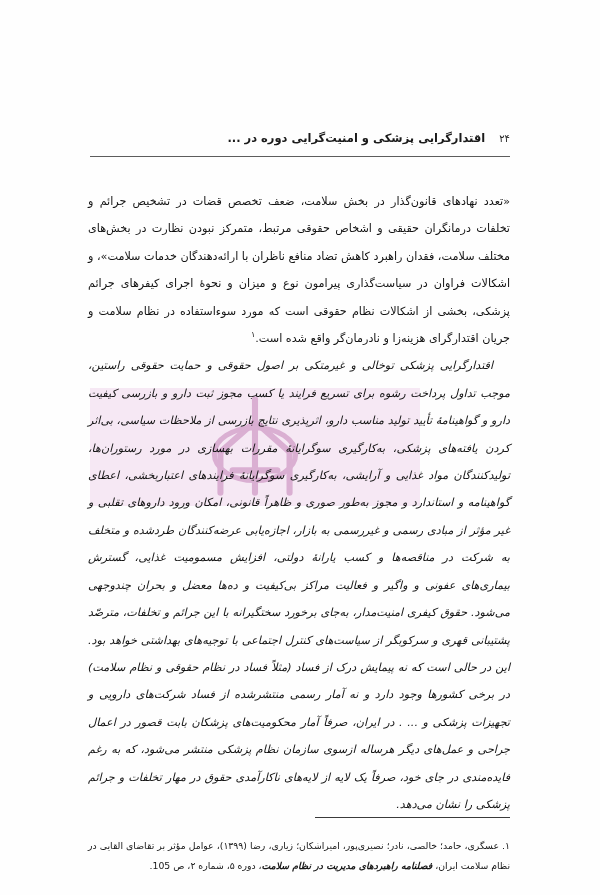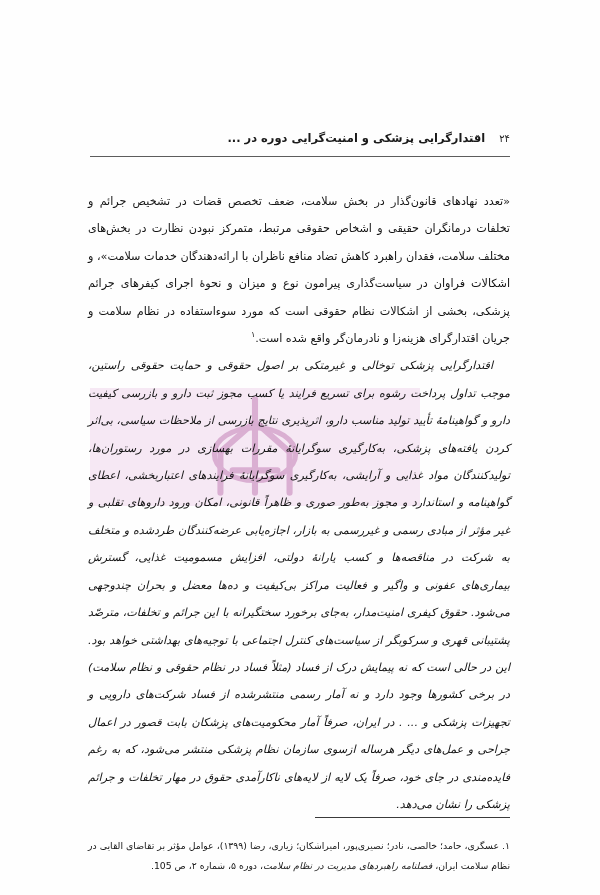--- a/index.html
+++ b/index.html
@@ -136,20 +136,21 @@
     font-size: 9.3px;
     line-height: 19.5px;
     color: #161616;
     z-index: 3;
   }
   .footnote {
     margin: 0;
   }
   .fn-italic {
     font-style: italic;
+    font-weight: bold;
   }
 </style>
 </head>
 <body>
 
 <div class="page">
 
   <div class="header">
     <span class="header-pageno">۲۴</span>
     <span class="header-title">اقتدارگرایی پزشکی و امنیت‌گرایی دوره در ...</span>

